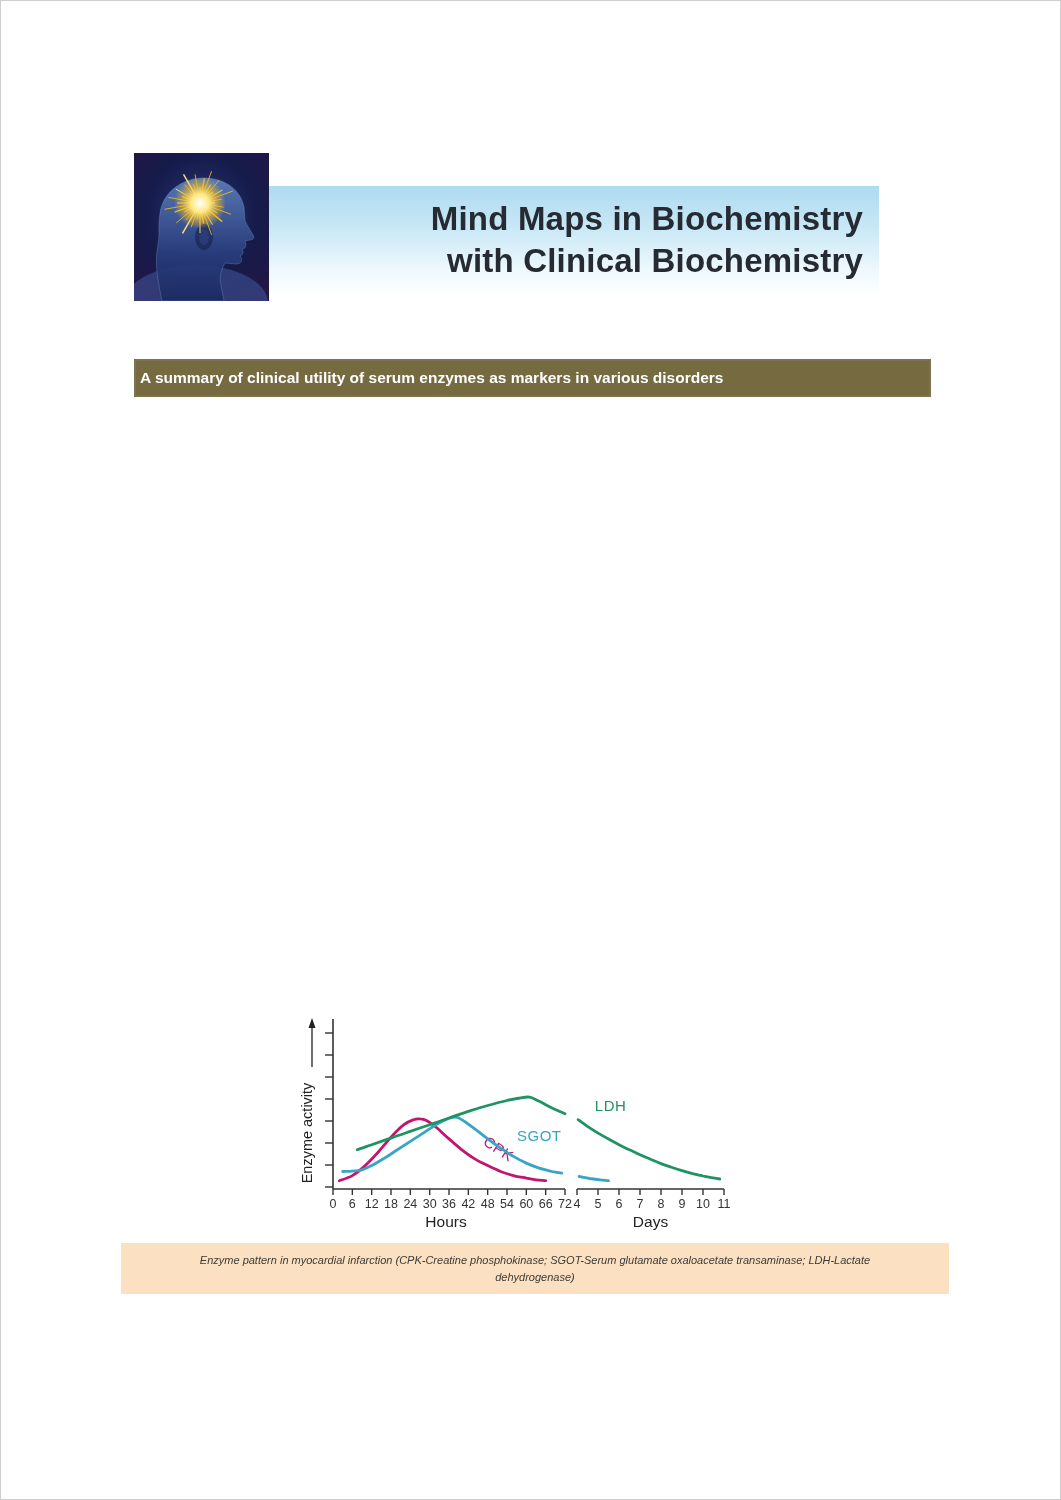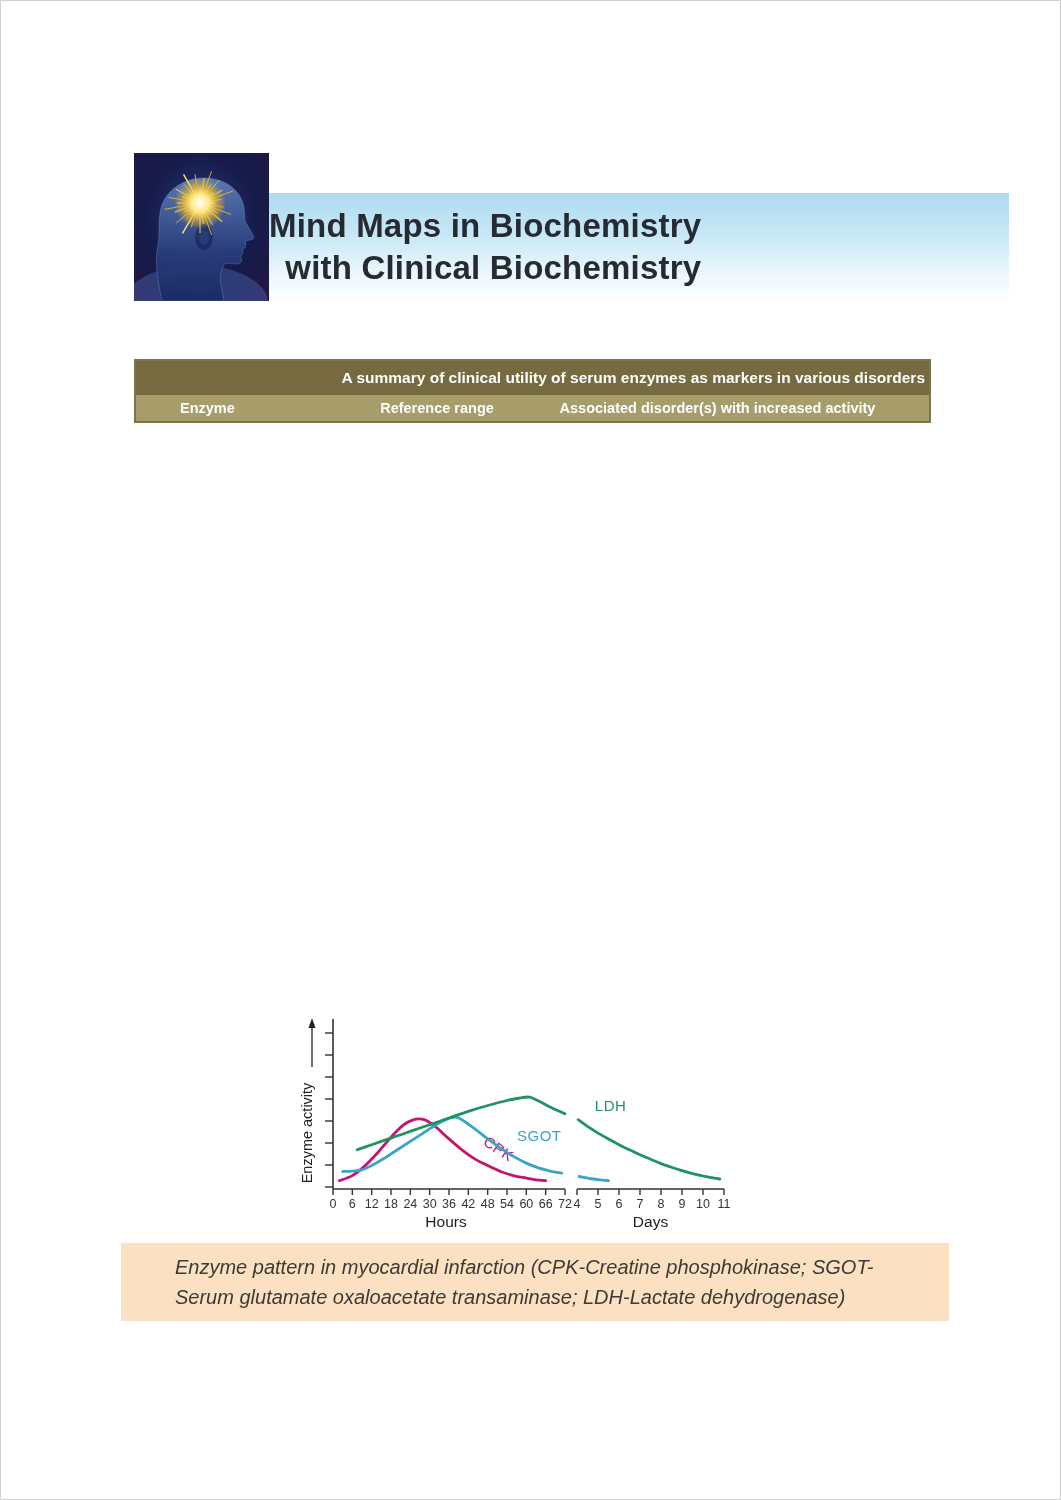--- a/index.html
+++ b/index.html
@@ -3,49 +3,49 @@
 <meta charset="utf-8">
 <style>
   html,body{margin:0;padding:0;background:#fff;}
   .page{width:1061px;height:1500px;position:relative;background:#ffffff;
         border:1px solid #cfcfcf;box-sizing:border-box;
         font-family:"Liberation Sans",sans-serif;overflow:hidden;}
 
   
   .logo{position:absolute;left:133px;top:152px;width:135px;height:148px;}
   .logo svg{display:block;width:100%;height:100%;}
-  .title-band{position:absolute;left:268px;top:185px;width:740px;height:107px;
+  .title-band{position:absolute;left:268px;top:185px;width:610px;height:107px;
       background:linear-gradient(180deg,#aedaf0 0%,#c9e8f6 40%,#eef8fd 78%,#fdffff 100%);
-      display:flex;align-items:center;margin-top:7px;}
+      display:flex;align-items:center;justify-content:flex-end;}
   .book-title{text-align:right;padding-right:16px;font-size:33px;font-weight:bold;
       color:#262b33;line-height:1.27;letter-spacing:.2px;}
 
   
   .enzyme-table{position:absolute;left:133px;top:358px;width:797px;
       border:2px solid #7c7350;background:#f1ebd8;box-sizing:border-box;}
   .t-title{background:#766a41;color:#fff;font-weight:bold;font-size:15.5px;
-      text-align:right;padding:8px 4px;}
+      text-align:left;padding:8px 4px;}
   .t-head{background:#a79d6b;color:#fff;font-weight:bold;font-size:14.5px;display:flex;}
   .t-cell{box-sizing:border-box;}
   .c-enzyme{width:238px;flex:none;}
   .c-range{width:132px;flex:none;}
   .c-disorder{flex:1;}
   .t-head .t-cell{padding:5px 8px;}
   .t-head .c-enzyme{padding-left:44px;}
   .t-head .c-range{text-align:center;padding-left:2px;}
   .t-head .c-disorder{text-align:center;}
 
   
   .chart-wrap{position:absolute;left:287px;top:1008px;width:500px;height:235px;}
   .chart-wrap svg{font-family:"Liberation Sans",sans-serif;}
 
   
   .caption-band{position:absolute;left:120px;top:1242px;width:828px;background:#fbe1c2;
-      padding:9px 54px;box-sizing:border-box;font-style:italic;
-      font-size:20px;color:#3c3a36;line-height:1.5;}
+      padding:9px 54px;box-sizing:border-box;text-align:center;font-style:italic;
+      font-size:11px;color:#3c3a36;line-height:1.5;}
 </style>
 </head>
 <body>
 
 <div class="page">
 
   <div class="logo">
     <svg viewBox="0 0 135 148">
       <defs>
         <radialGradient id="bgGrad" cx="50%" cy="42%" r="75%">
@@ -114,25 +114,20 @@
 
   <div class="title-band">
     <div class="book-title">
       <span>Mind Maps in Biochemistry</span><br>
       <span>with Clinical Biochemistry</span>
     </div>
   </div>
 
   <div class="enzyme-table">
     <div class="t-title">A summary of clinical utility of serum enzymes as markers in various disorders</div>
-    <div class="t-head">
-      <div class="t-cell c-enzyme">Enzyme</div>
-      <div class="t-cell c-range">Reference range</div>
-      <div class="t-cell c-disorder">Associated disorder(s) with increased activity</div>
-    </div>
     <div id="table-body"></div>
   </div>
 
   <div class="chart-wrap">
     <svg id="chart-svg" viewBox="0 0 500 235" width="500" height="235">
         <line x1="45" y1="10" x2="45" y2="180" stroke="#333" stroke-width="1.6"></line>
         <line x1="37" y1="178" x2="45" y2="178" stroke="#333" stroke-width="1.4"></line>
         <line x1="37" y1="156" x2="45" y2="156" stroke="#333" stroke-width="1.4"></line>
         <line x1="37" y1="134" x2="45" y2="134" stroke="#333" stroke-width="1.4"></line>
         <line x1="37" y1="112" x2="45" y2="112" stroke="#333" stroke-width="1.4"></line>

